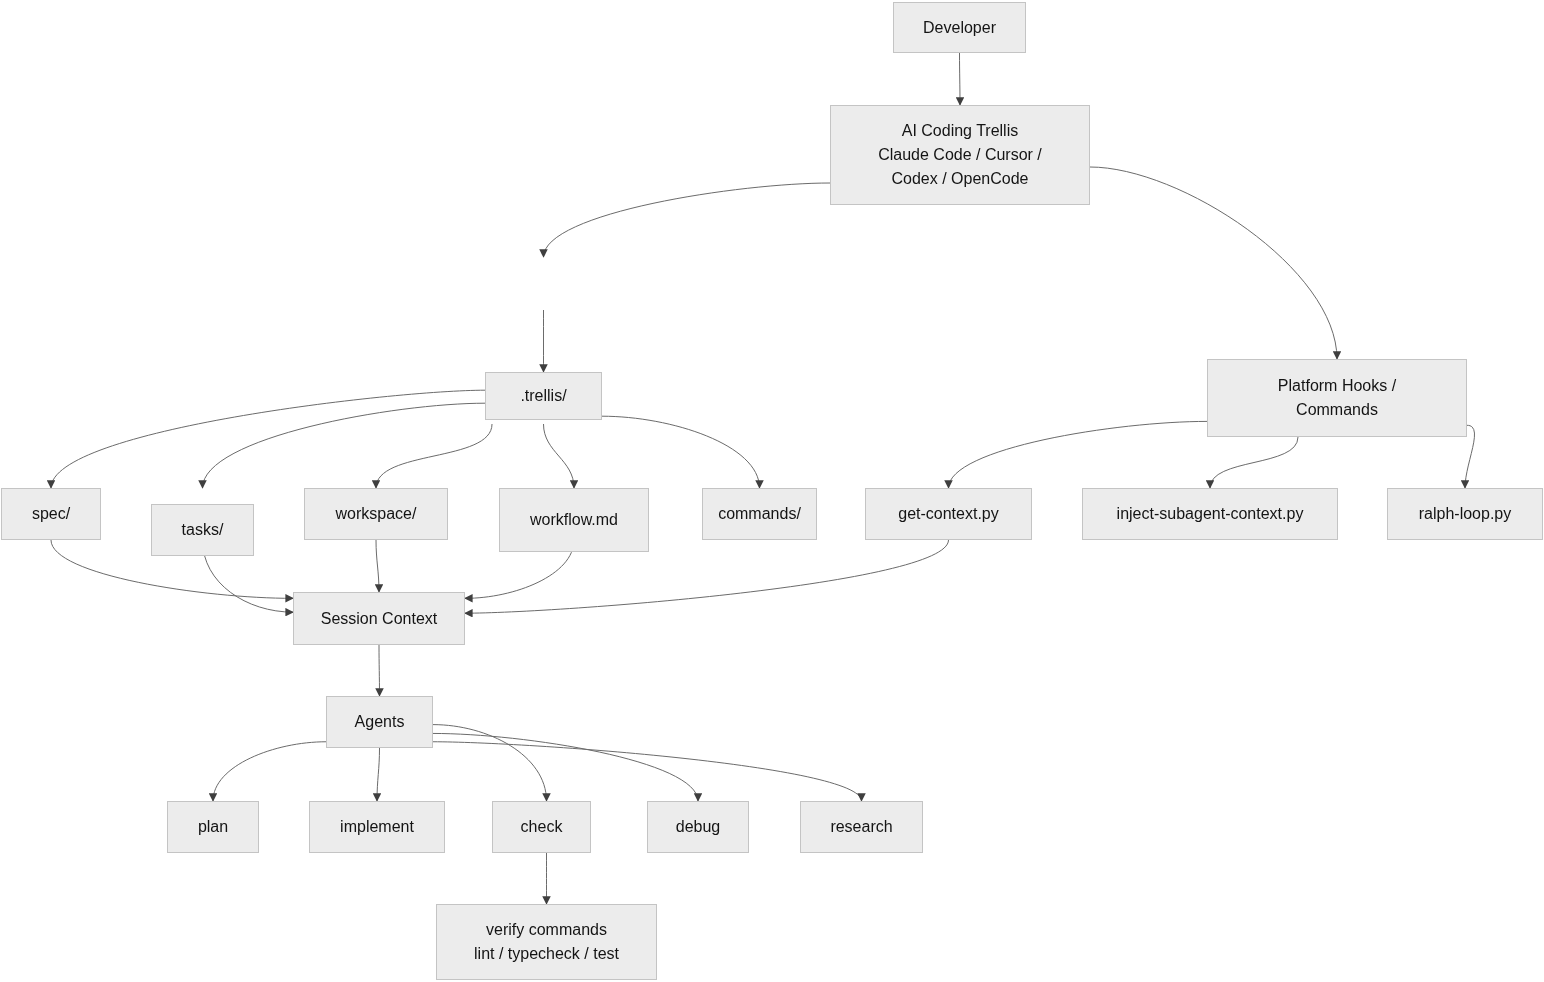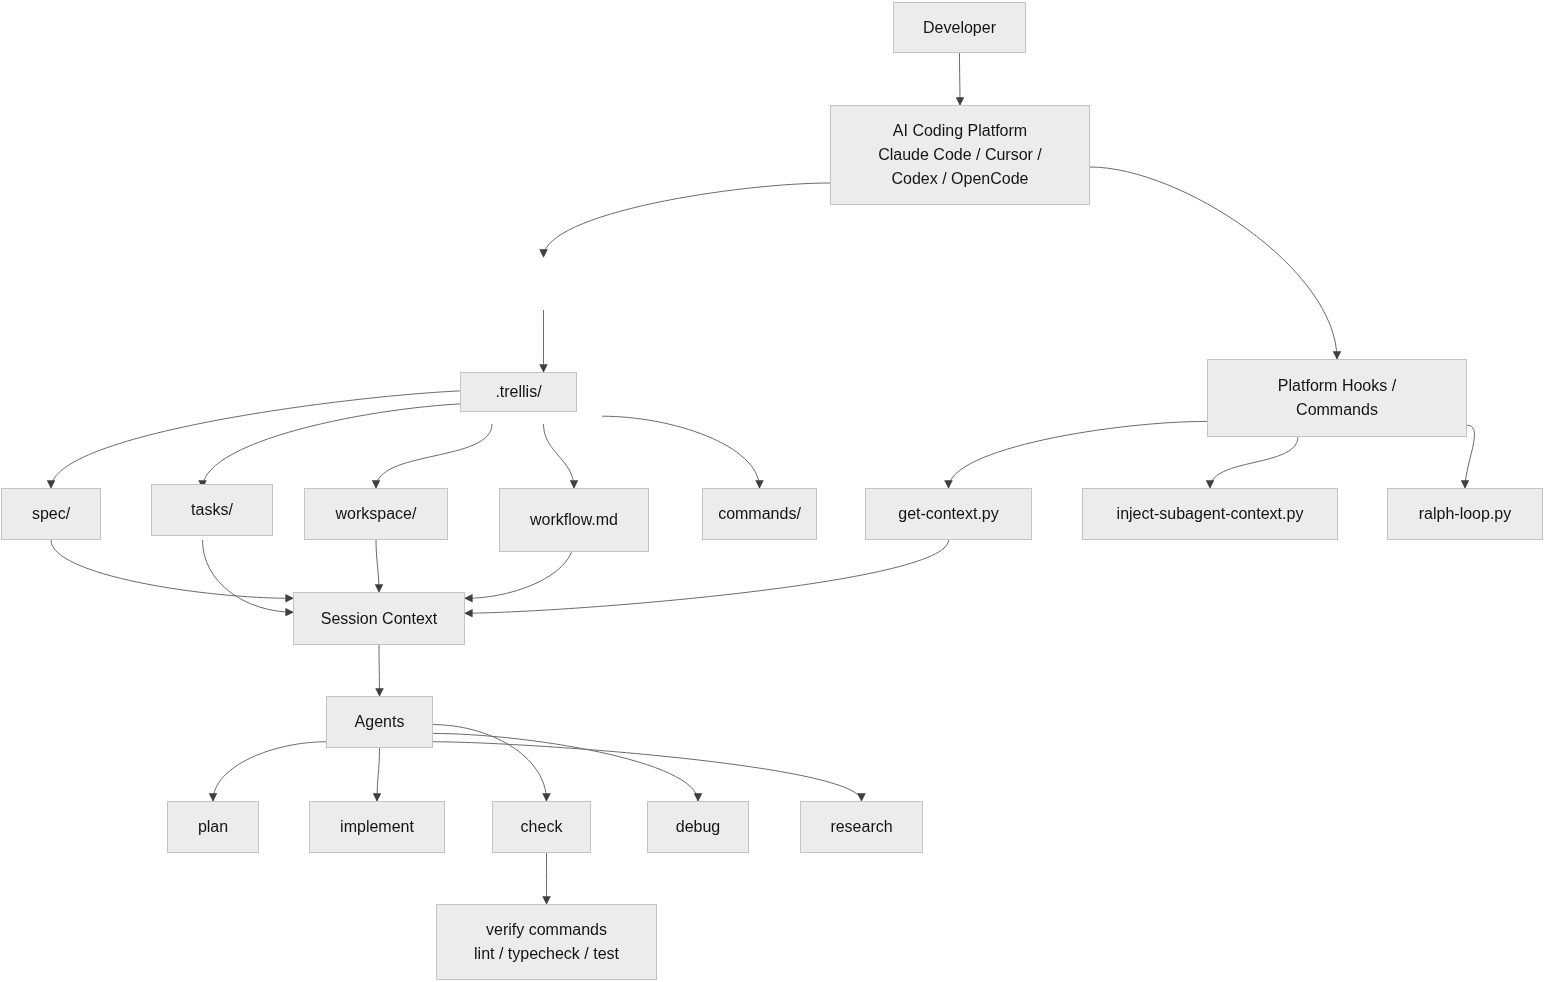--- a/index.html
+++ b/index.html
@@ -78,28 +78,28 @@
         <path d="M326,741.76 C274.9653018427658,741.76 213,765.456 213,801" class="edge" marker-end="url(#arrow)"></path>
         <path d="M379.5,748 C379.5,769.2235718011837 377,779.7764281988163 377,801" class="edge" marker-end="url(#arrow)"></path>
         <path d="M433,724.6 C487.7272655995163,724.6 546.5,755.16 546.5,801" class="edge" marker-end="url(#arrow)"></path>
         <path d="M433,733.44 C523,733.44 698,760.464 698,801" class="edge" marker-end="url(#arrow)"></path>
         <path d="M433,741.76 C523,741.76 861.5,765.456 861.5,801" class="edge" marker-end="url(#arrow)"></path>
         <path d="M546.5,853 C546.5,873.4 546.5,883.6 546.5,904" class="edge" marker-end="url(#arrow)"></path>
       </g>
   </svg>
 
   <div class="node" style="left:893px;  top:2px;   width:133px; height:51px">Developer</div>
-  <div class="node" style="left:830px;  top:105px; width:260px; height:100px">AI Coding Platform
+  <div class="node" style="left:830px;  top:105px; width:260px; height:100px">AI Coding Trellis
 Claude Code / Cursor /
 Codex / OpenCode</div>
-  <div class="node" style="left:460px;  top:372px; width:117px; height:40px">.trellis/</div>
+  <div class="node" style="left:485px;  top:372px; width:117px; height:48px">.trellis/</div>
   <div class="node" style="left:1207px; top:359px; width:260px; height:78px">Platform Hooks /
 Commands</div>
   <div class="node" style="left:1px;    top:488px; width:100px; height:52px">spec/</div>
-  <div class="node" style="left:151px;  top:484px; width:122px; height:52px">tasks/</div>
+  <div class="node" style="left:151px;  top:504px; width:103px; height:52px">tasks/</div>
   <div class="node" style="left:304px;  top:488px; width:144px; height:52px">workspace/</div>
   <div class="node" style="left:499px;  top:488px; width:150px; height:64px">workflow.md</div>
   <div class="node" style="left:702px;  top:488px; width:115px; height:52px">commands/</div>
   <div class="node" style="left:865px;  top:488px; width:167px; height:52px">get-context.py</div>
   <div class="node" style="left:1082px; top:488px; width:256px; height:52px">inject-subagent-context.py</div>
   <div class="node" style="left:1387px; top:488px; width:156px; height:52px">ralph-loop.py</div>
   <div class="node" style="left:293px;  top:592px; width:172px; height:53px">Session Context</div>
   <div class="node" style="left:326px;  top:696px; width:107px; height:52px">Agents</div>
   <div class="node" style="left:167px;  top:801px; width:92px;  height:52px">plan</div>
   <div class="node" style="left:309px;  top:801px; width:136px; height:52px">implement</div>

